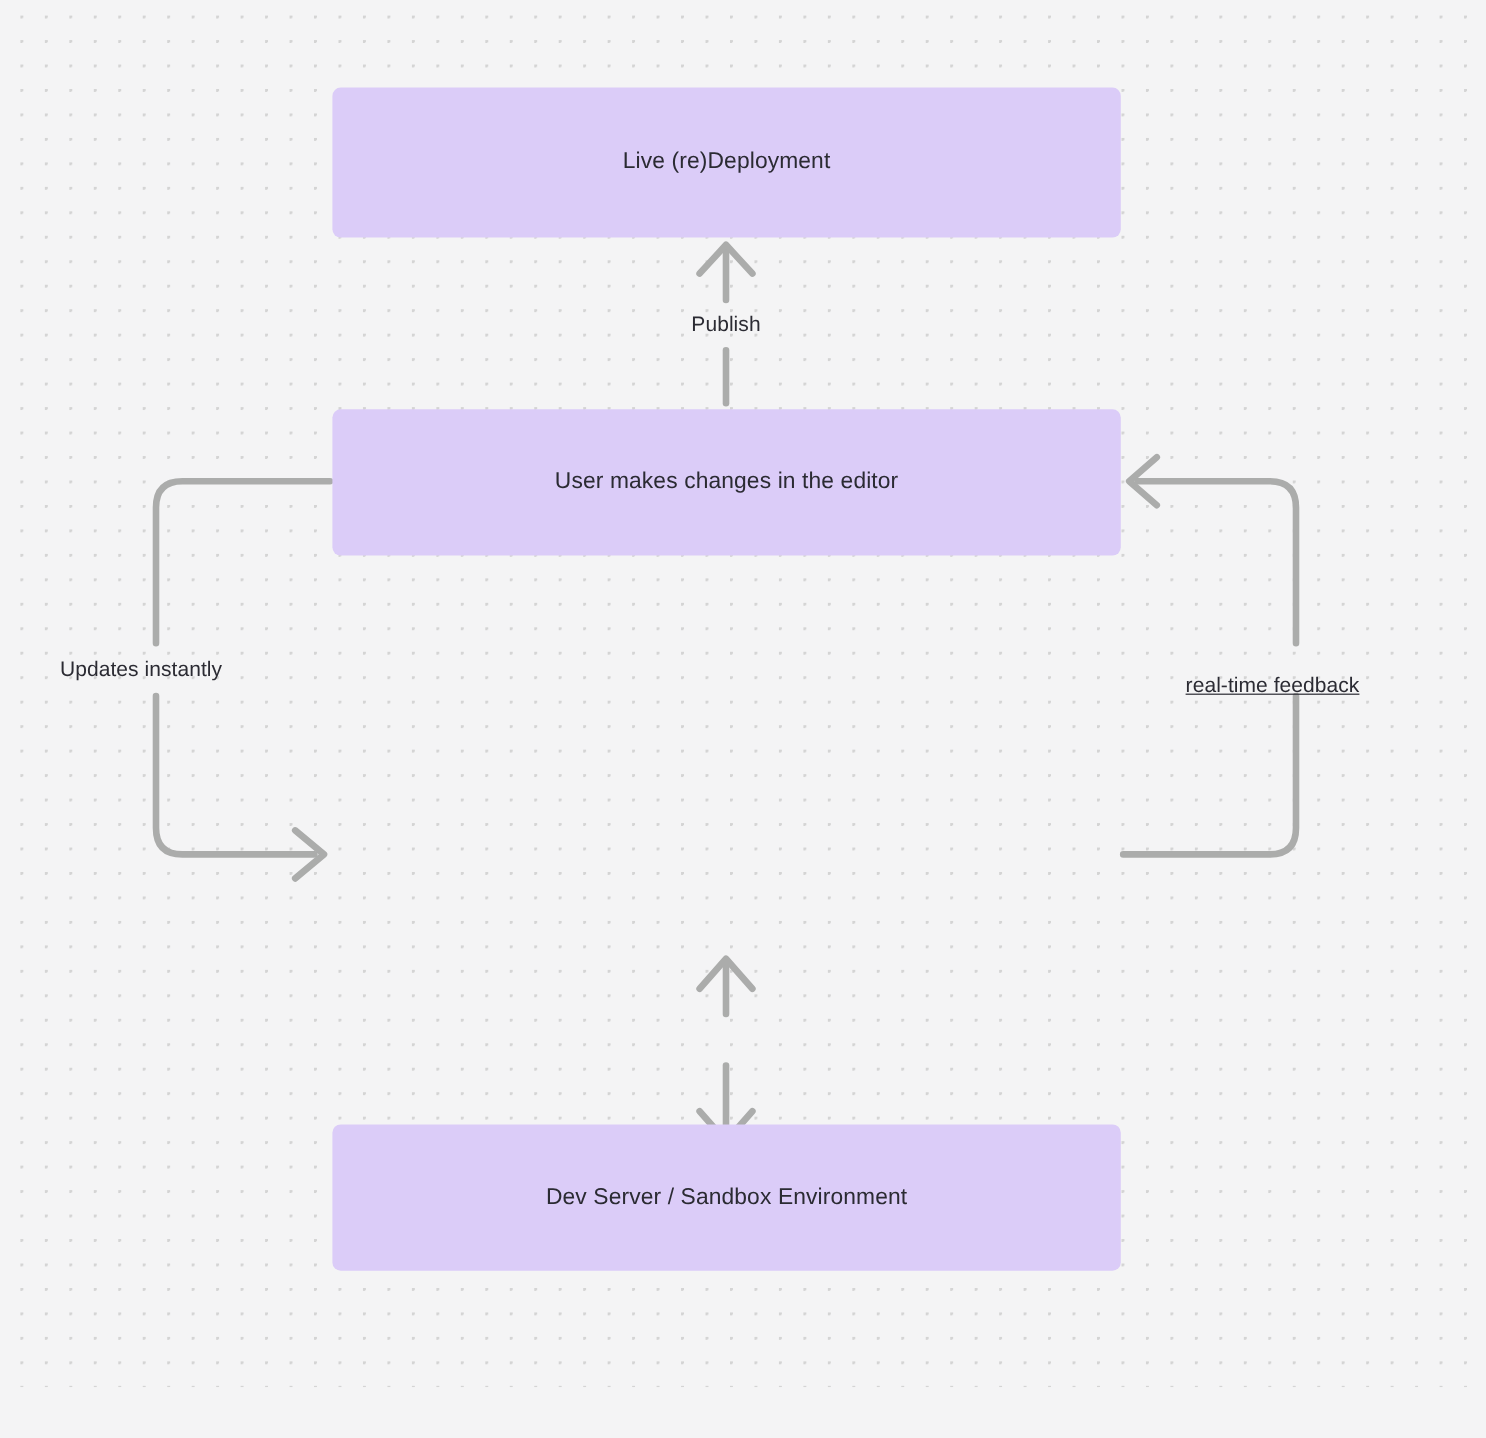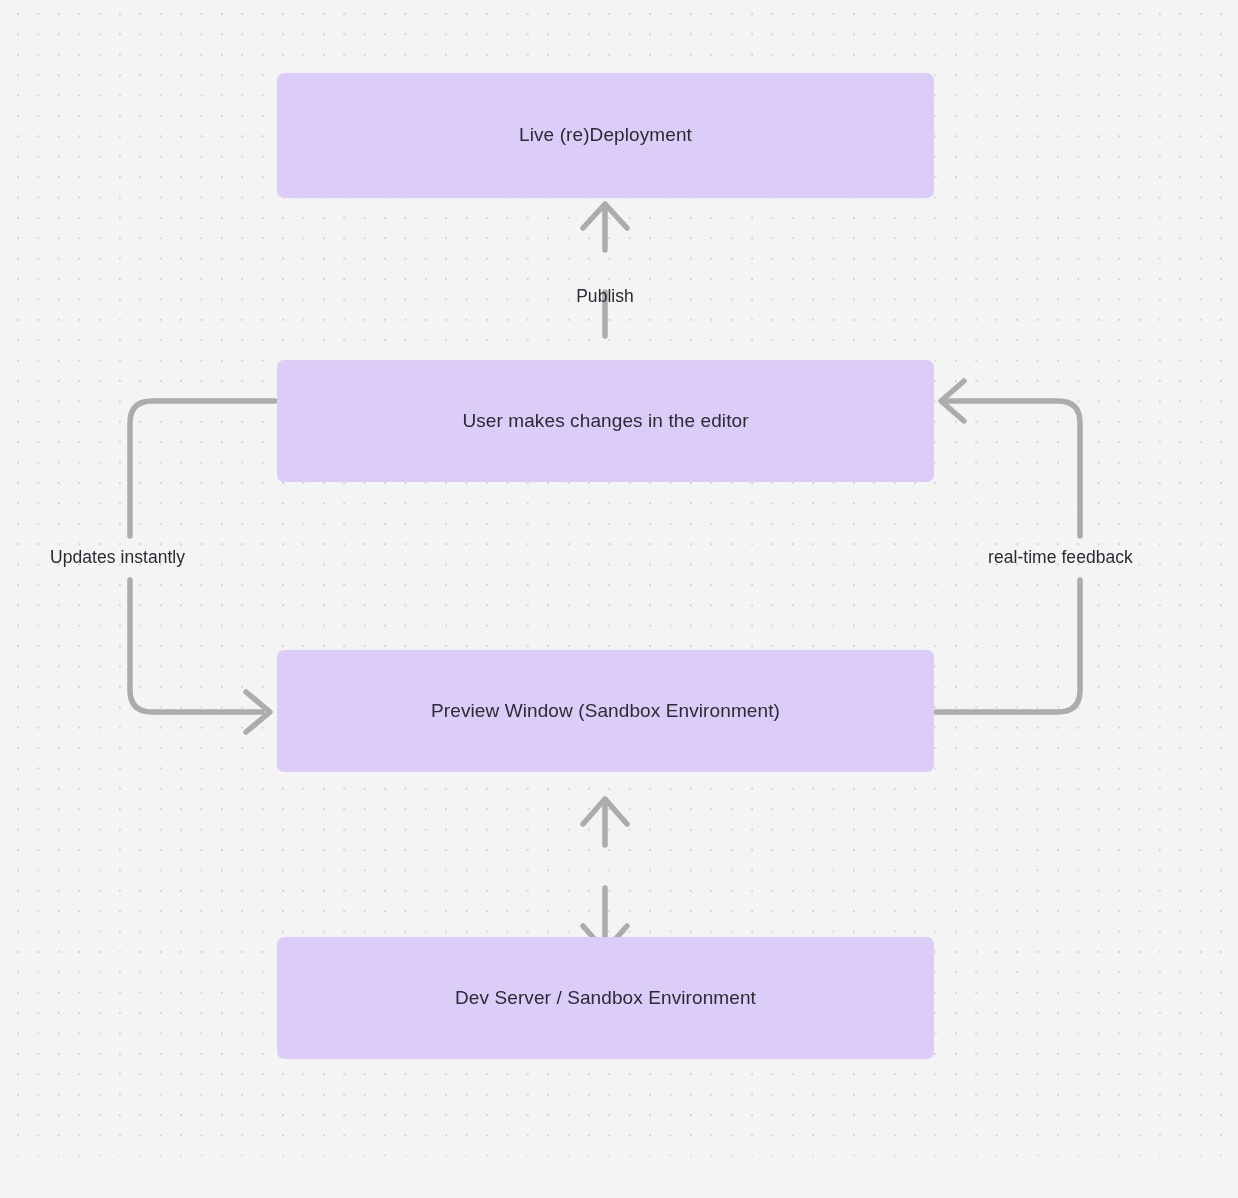--- a/index.html
+++ b/index.html
@@ -88,32 +88,29 @@
       <path d="M 583 824 L 605 799 L 627 824" fill="none" stroke="#abacab" stroke-width="5.5" stroke-linecap="round" stroke-linejoin="round"></path>
       <path d="M 605 888 L 605 950" fill="none" stroke="#abacab" stroke-width="5.5" stroke-linecap="round"></path>
       <path d="M 583 926 L 605 951 L 627 926" fill="none" stroke="#abacab" stroke-width="5.5" stroke-linecap="round" stroke-linejoin="round"></path>
     </g>
   </svg>
 
   <div class="node" style="left:277px; top:73px; width:657px; height:125px; background:#dbccf8;">
     <span class="node-label">Live (re)Deployment</span>
   </div>
 
-  <div class="node" style="left:277px; top:360px; width:657px; height:122px; background:#dbccf8;">
+  <div class="node" style="left:277px; top:341px; width:657px; height:122px; background:#dbccf8;">
     <span class="node-label">User makes changes in the editor</span>
   </div>
 
-  <div class="node" style="left:277px; top:650px; width:657px; height:122px; background:#dbccf8;">
-    <span class="node-label">Preview Window (Sandbox Environment)</span>
-  </div>
 
   <div class="node" style="left:277px; top:937px; width:657px; height:122px; background:#dbccf8;">
     <span class="node-label">Dev Server / Sandbox Environment</span>
   </div>
 
-  <div class="edge-label centered" style="left:605px; top:270px;margin-top:26px;">Publish</div>
+  <div class="edge-label centered" style="left:605px; top:270px;">Publish</div>
 
   <div class="edge-label" style="left:50px; top:547px;">Updates instantly</div>
 
-  <div class="edge-label" style="left:988px; top:547px;">real-time feedback</div>
+  <div class="edge-label" style="left:988px; top:561px;text-decoration:underline;">real-time feedback</div>
 
 
 </div>
 
 </body></html>

